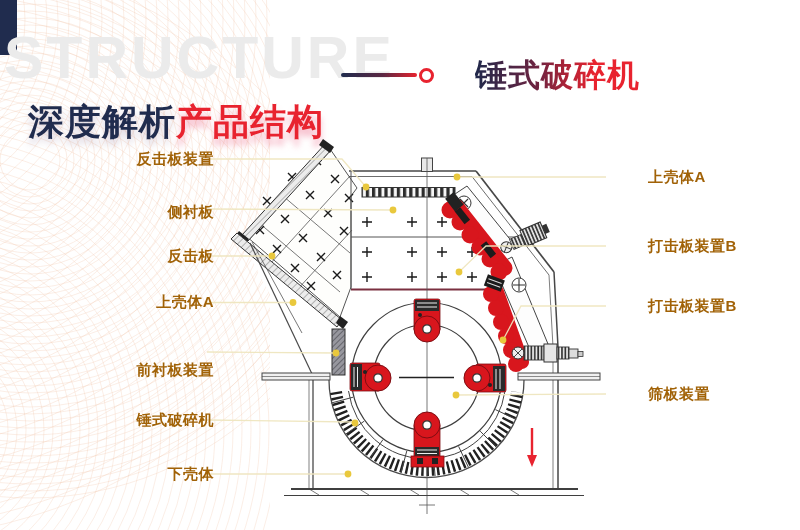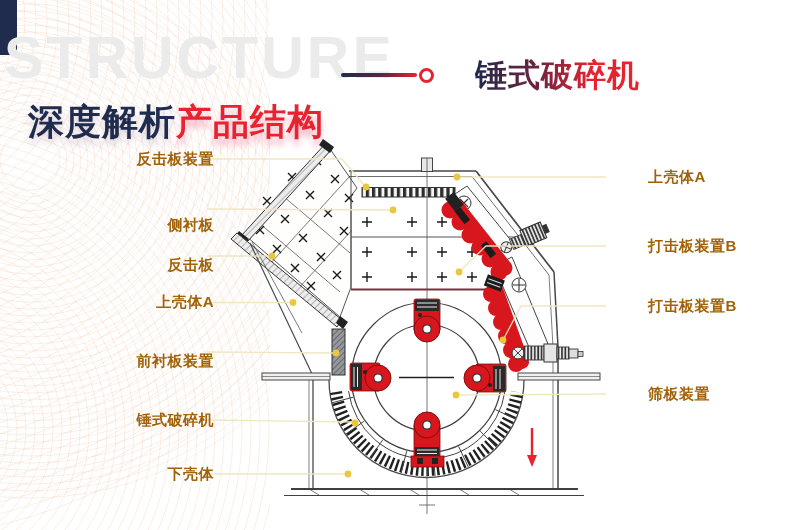--- a/index.html
+++ b/index.html
@@ -433,23 +433,23 @@
       <circle cx="355" cy="423" r="3.4"></circle>
     <circle cx="348" cy="474" r="3.4"></circle>
       <circle cx="457" cy="177" r="3.4"></circle>
       <circle cx="459" cy="272" r="3.4"></circle>
     <circle cx="503" cy="340" r="3.4"></circle>
       <circle cx="456" cy="395" r="3.4"></circle>
   </g>
 </svg>
 
 <div class="lbl left" style="top:150px">反击板装置</div>
-<div class="lbl left" style="top:216px">侧衬板</div>
-<div class="lbl left" style="top:256px">反击板</div>
+<div class="lbl left" style="top:203px">侧衬板</div>
+<div class="lbl left" style="top:247px">反击板</div>
 <div class="lbl left" style="top:293px">上壳体A</div>
-<div class="lbl left" style="top:352px">前衬板装置</div>
+<div class="lbl left" style="top:361px">前衬板装置</div>
 <div class="lbl left" style="top:411px">锤式破碎机</div>
 <div class="lbl left" style="top:465px">下壳体</div>
 
 <div class="lbl right" style="top:168px">上壳体A</div>
 <div class="lbl right" style="top:237px">打击板装置B</div>
 <div class="lbl right" style="top:297px">打击板装置B</div>
 <div class="lbl right" style="top:385px">筛板装置</div>
 
 </body></html>

